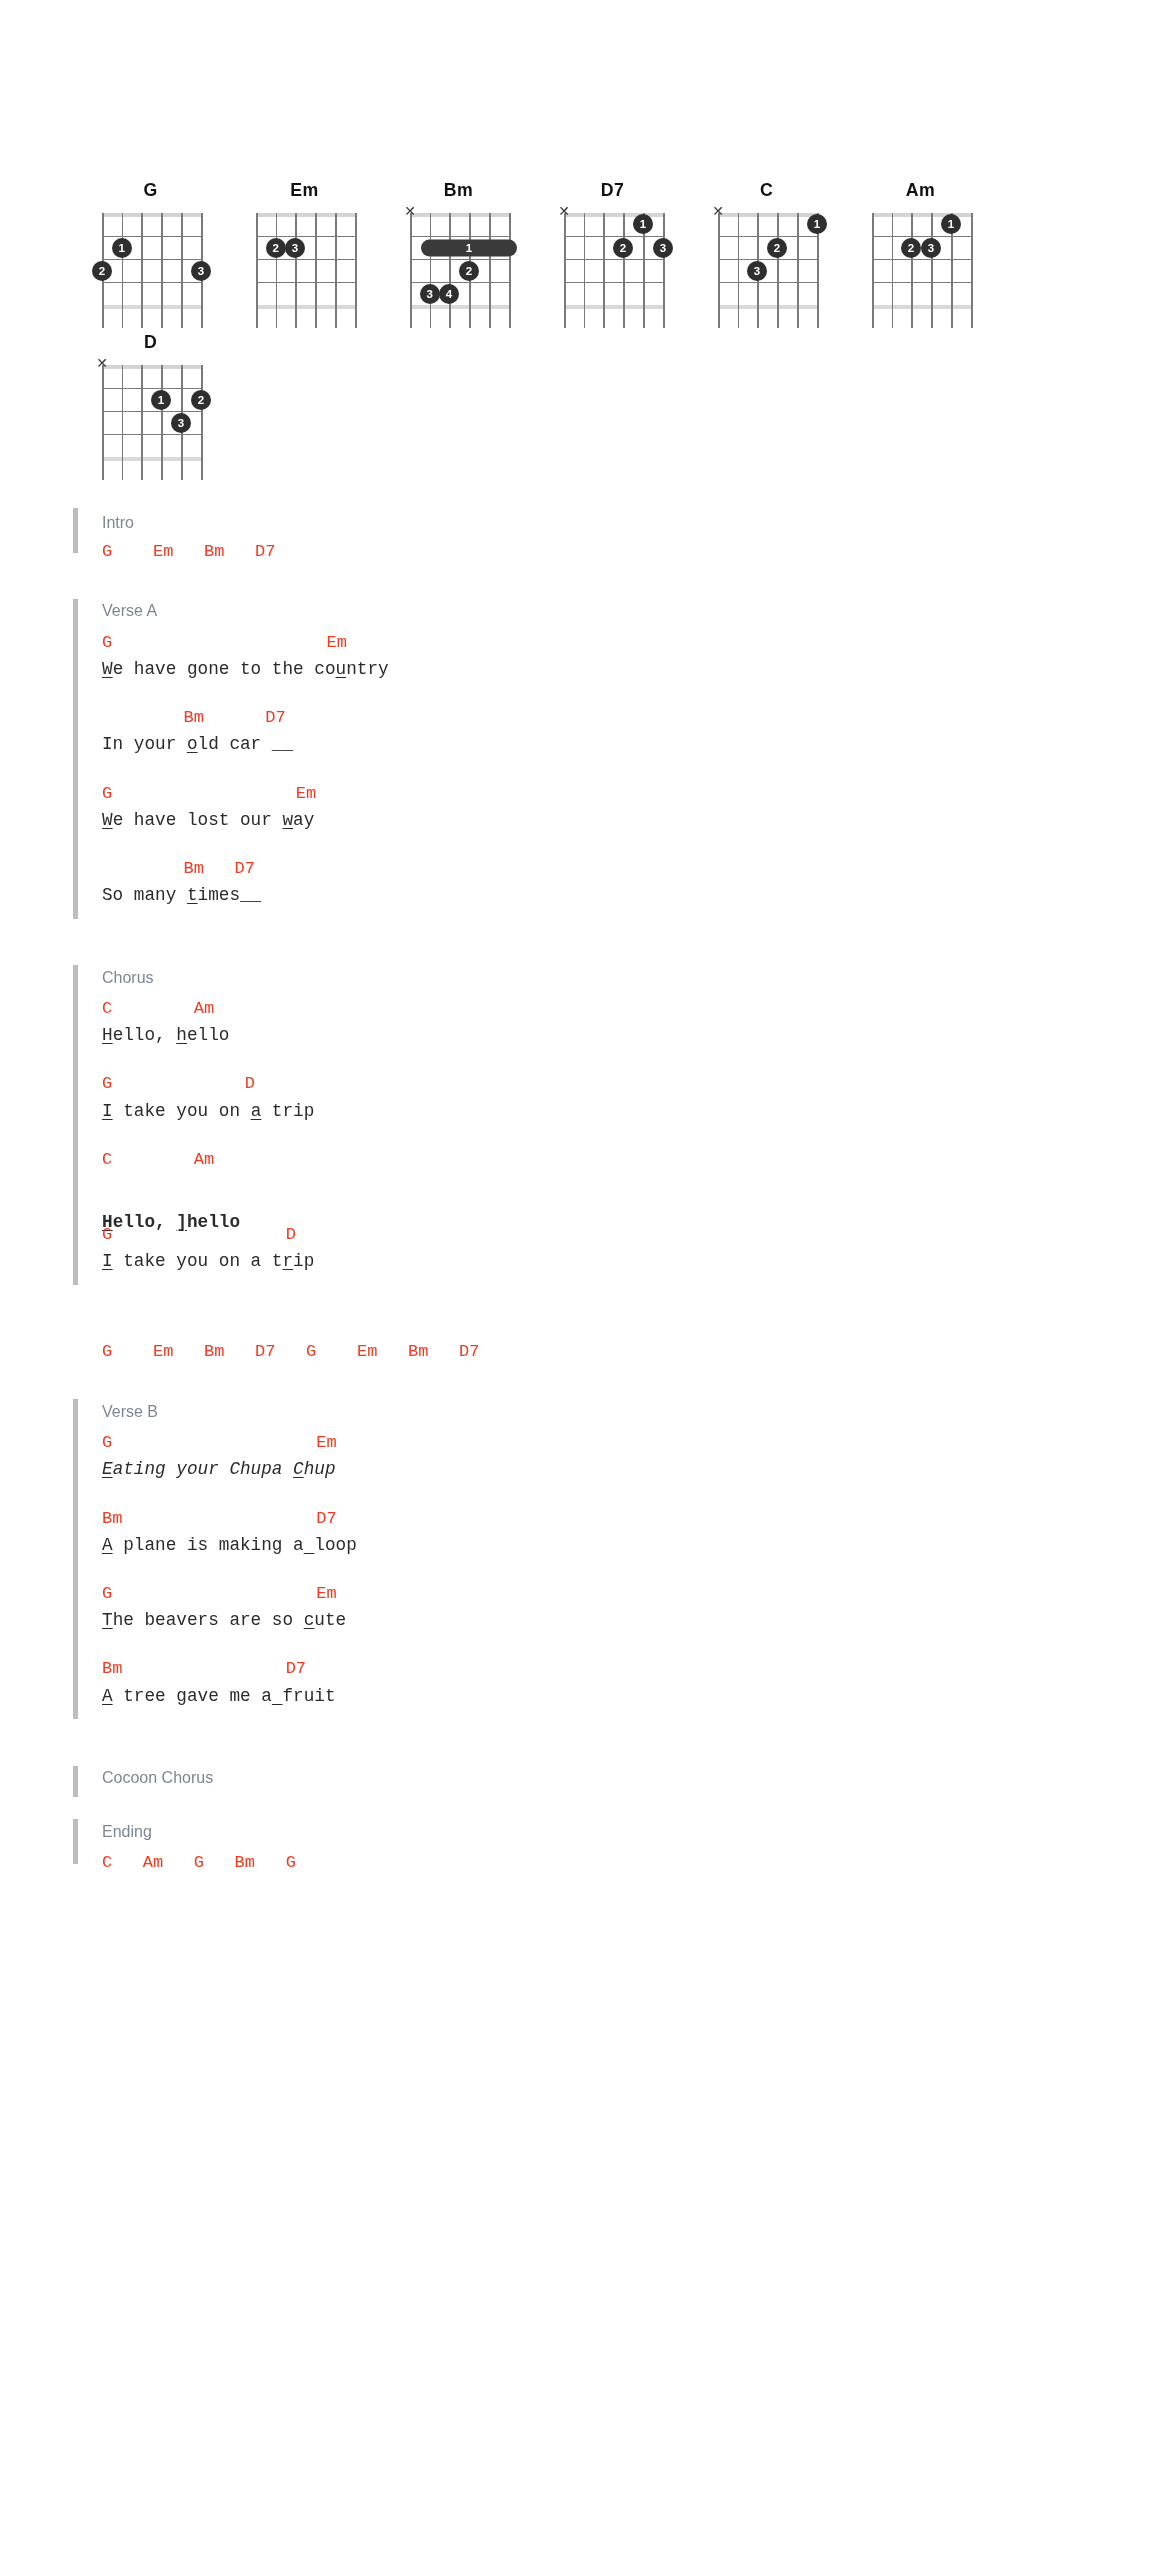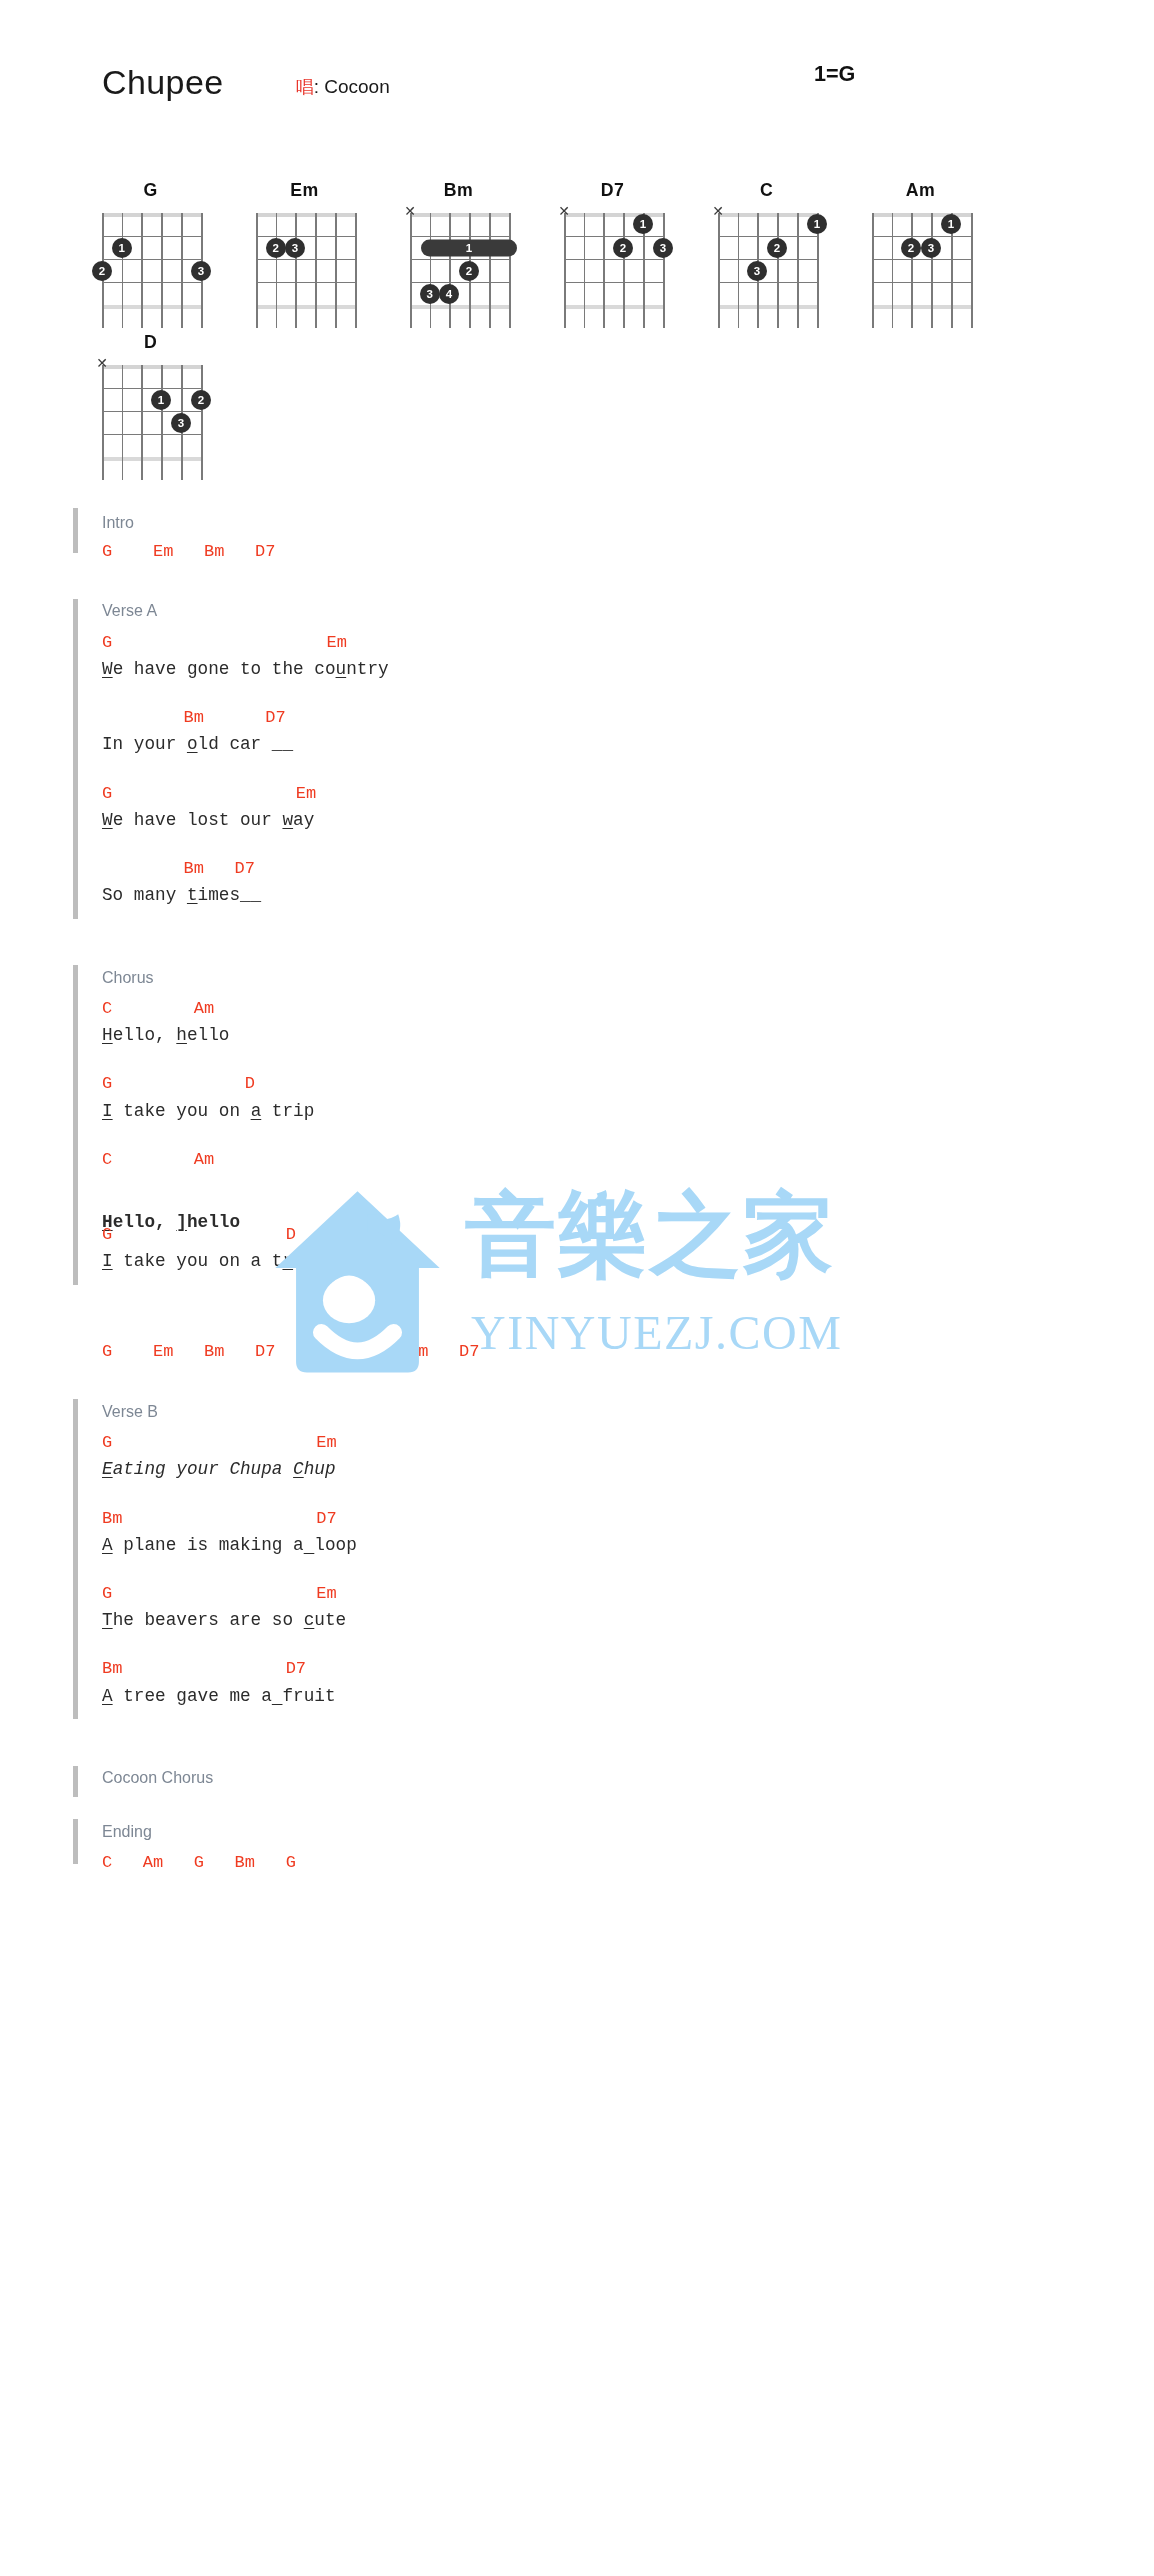--- a/index.html
+++ b/index.html
@@ -135,27 +135,20 @@
     -webkit-text-stroke:1.5px #c4c4c4;
     font-family:"DejaVu Sans",sans-serif;
     white-space:nowrap; margin-top:1.5px;
   }
 </style>
 </head>
 <body>
 
 <div class="page">
 
-  <div class="header">
-    <div class="song-title">Chupee</div>
-    <div class="artist-wrap">
-      <span class="artist-sing">唱</span><span>: Cocoon</span>
-    </div>
-    <div class="key-sig">1=G</div>
-  </div>
 
   <div class="chords-area" id="chords-area">
       <div class="chord-row">
         <div class="chord-box" style="left: 83px;">
           <div class="chord-name">G</div>
           <div class="diagram-wrap">
             <div class="grid">
               <div class="nut"></div>
               <div class="fretline" style="top: 23px;"></div>
               <div class="fretline" style="top: 46px;"></div>
@@ -358,29 +351,16 @@
         <div class="sec-label" style="top: 1262px;">Cocoon Chorus</div>
         <div class="sec-bar" style="top: 1258px; height: 31px;"></div>
       </div>
       <div class="section" style="position: absolute; left: 0px; top: 0px; width: 1154px;">
         <div class="sec-label" style="top: 1316px;">Ending</div>
         <div class="chordline" style="top: 1345px;">C   Am   G   Bm   G</div>
         <div class="sec-bar" style="top: 1311px; height: 45px;"></div>
       </div>
     </div>
 
-  <div class="wm-main">
-    <svg class="wm-logo" viewBox="0 0 230 250">
-      <path d="M115 8 L222 108 L195 108 L195 230 Q195 244 181 244 L49 244 Q35 244 35 230 L35 108 L8 108 Z" fill="#a8d8f7"></path>
-      <path d="M128 40 Q152 50 168 38 Q176 60 160 78 Q150 58 128 62 Z" fill="#a8d8f7"></path>
-      <rect x="128" y="38" width="13" height="110" fill="#a8d8f7"></rect>
-      <ellipse cx="104" cy="150" rx="34" ry="30" fill="#ffffff"></ellipse>
-      <ellipse cx="104" cy="150" rx="34" ry="30" fill="#a8d8f7" opacity="0"></ellipse>
-      <circle cx="104" cy="148" r="30" fill="#ffffff"></circle>
-      <path d="M68 192 Q115 240 162 192" stroke="#ffffff" stroke-width="22" fill="none" stroke-linecap="round"></path>
-    </svg>
-    <div class="wm-cn">音樂之家</div>
-    <div class="wm-en">YINYUEZJ.COM</div>
-  </div>
 
 
 </div>
 
 
 </body></html>

